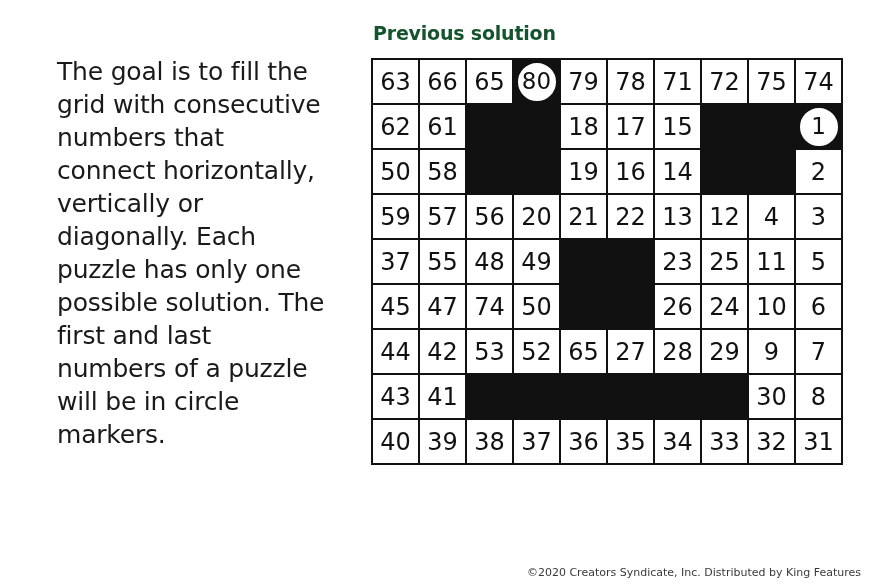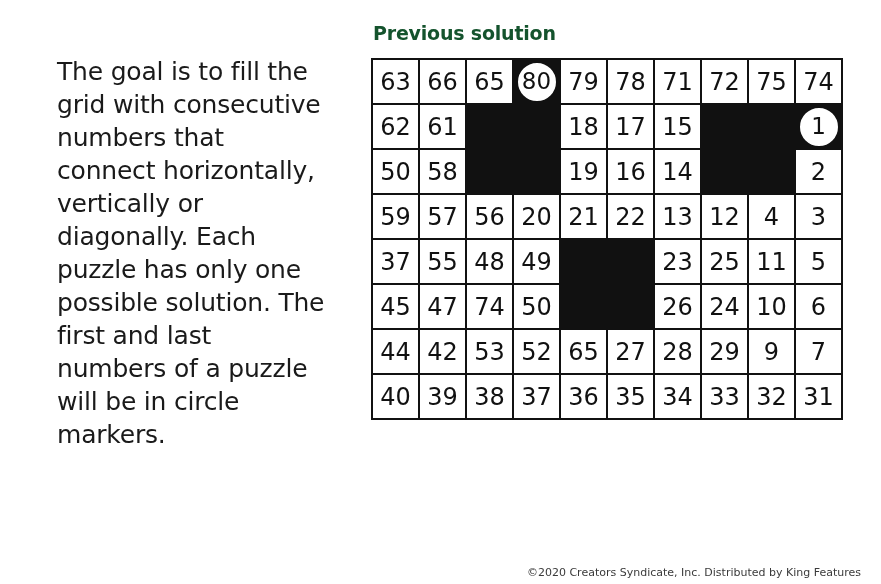--- a/index.html
+++ b/index.html
@@ -189,20 +189,32 @@
             <td>53</td>
             <td>52</td>
             <td>65</td>
             <td>27</td>
             <td>28</td>
             <td>29</td>
             <td>9</td>
             <td>7</td>
           </tr>
           <tr>
+            <td>43</td>
+            <td>41</td>
+            <td class="block"></td>
+            <td class="block"></td>
+            <td class="block"></td>
+            <td class="block"></td>
+            <td class="block"></td>
+            <td class="block"></td>
+            <td>30</td>
+            <td>8</td>
+          </tr>
+          <tr>
             <td>40</td>
             <td>39</td>
             <td>38</td>
             <td>37</td>
             <td>36</td>
             <td>35</td>
             <td>34</td>
             <td>33</td>
             <td>32</td>
             <td>31</td>

